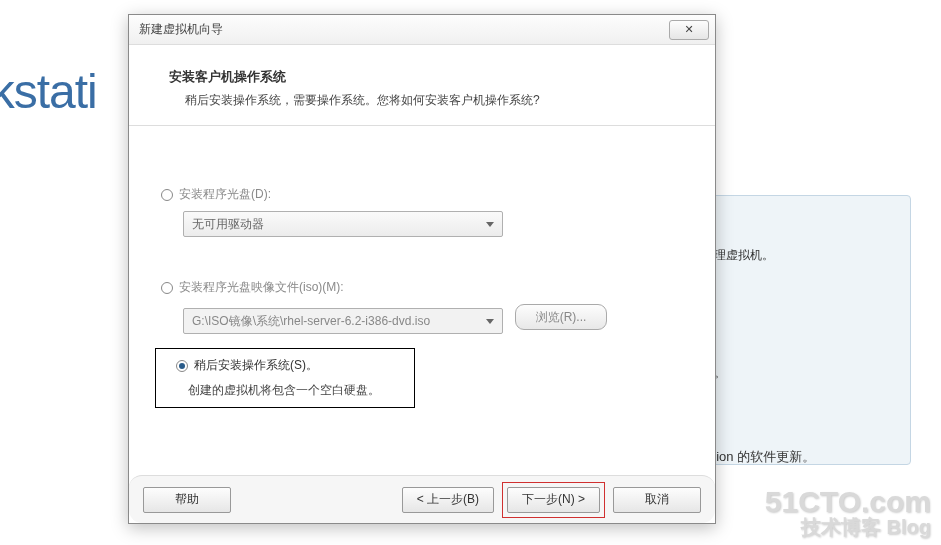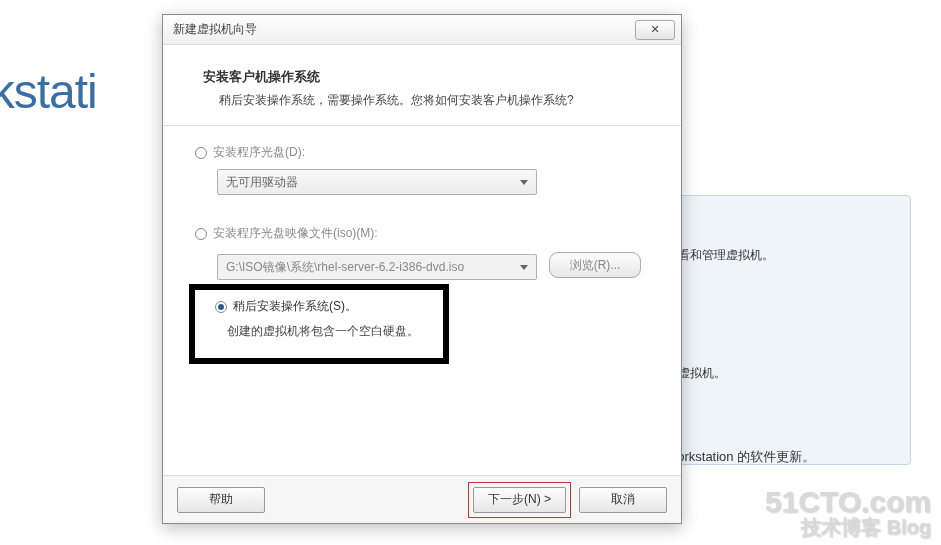--- a/index.html
+++ b/index.html
@@ -39,23 +39,23 @@
     position:absolute;
     left: 650px;
     top: 448px;
     font-size: 13px;
     color: #333;
   }
 
   
   .dialog {
     position: absolute;
-    left: 162px;
+    left: 128px;
     top: 14px;
-    width: 520px;
+    width: 588px;
     height: 510px;
     background: #fff;
     border: 1px solid #8a8a8a;
     box-shadow: 0 4px 16px rgba(0,0,0,0.25);
   }
   .titlebar {
     height: 30px;
     border-bottom: 1px solid #ddd;
     display: flex;
     align-items: center;
@@ -89,21 +89,21 @@
   }
   .src-label { font-size: 12px; color: #333; margin-bottom: 14px; }
 
   .option {
     margin: 0 0 8px 10px;
     display: flex;
     align-items: center;
     gap: 6px;
     font-size: 12px;
   }
-  .option.disabled { color: #8a8a8a; }
+  .option.disabled { color: #8a8a8a; margin-top: 42px; }
   .radio {
     width: 12px; height: 12px; border: 1px solid #888; border-radius: 50%;
     display: inline-flex; align-items: center; justify-content: center;
     background: #fff;
   }
   .radio.checked::after {
     content:""; width:6px; height:6px; background:#2a5c8a; border-radius:50%;
   }
 
   .combo, .textfield {
@@ -116,47 +116,48 @@
     padding: 0 8px;
     font-size: 12px;
     color: #666;
     border-radius: 2px;
   }
   .combo { width: 320px; margin: 4px 0 30px 32px; }
   .textfield { width: 320px; margin: 4px 0 0 32px; background:#f2f2f2; color:#888;}
   .combo .chev, .textfield .chev {
     width: 0; height: 0; border-left:4px solid transparent; border-right:4px solid transparent; border-top:5px solid #666;
   }
-  .iso-row { display:flex; align-items:center; gap:12px; }
+  .iso-row { display:flex; align-items:flex-start; gap:12px; }
   .browse-btn {
     width: 92px; height: 26px;
     border: 1px solid #aaa; border-radius:9px;
     background: linear-gradient(#fdfdfd,#e8e8e8);
     font-size: 12px; color:#888;
     display:flex; align-items:center; justify-content:center;
   }
 
   .highlight-box {
-    border: 6px solid #000000;
-    padding: 8px 10px 18px 10px;
-    margin: 4px 10px 0 4px;
+    border: 1px solid #000000;
+    padding: 8px 10px 8px 10px;
+    margin: 14px 10px 0 4px;
     width: 260px;
   }
   .sub-note { font-size:12px; color:#444; margin: 8px 0 0 22px; }
 
   .footer {
     position: absolute;
     left: 0; right: 0; bottom: 0;
     height: 48px;
     border-top: 1px solid #ddd;
     display: flex;
     align-items: center;
     padding: 0 14px;
     background: #f6f6f6;
     gap: 8px;
+    border-radius: 13px;
   }
   .btn {
     height: 26px;
     padding: 0 14px;
     border: 1px solid #999;
     border-radius: 2px;
     background: linear-gradient(#fdfdfd,#e6e6e6);
     font-size: 12px;
     display:flex; align-items:center; justify-content:center;
     cursor:pointer;
@@ -243,20 +244,23 @@
       </div>
       <div class="sub-note">创建的虚拟机将包含一个空白硬盘。</div>
     </div>
   </div>
 
   <div class="footer">
     <div class="btn">
       <span>帮助</span>
     </div>
     <div class="spacer"></div>
+    <div class="btn">
+      <span>&lt; 上一步(B)</span>
+    </div>
     <div class="next-highlight">
       <div class="btn">
         <span>下一步(N) &gt;</span>
       </div>
     </div>
     <div class="btn">
       <span>取消</span>
     </div>
   </div>
 </div>

